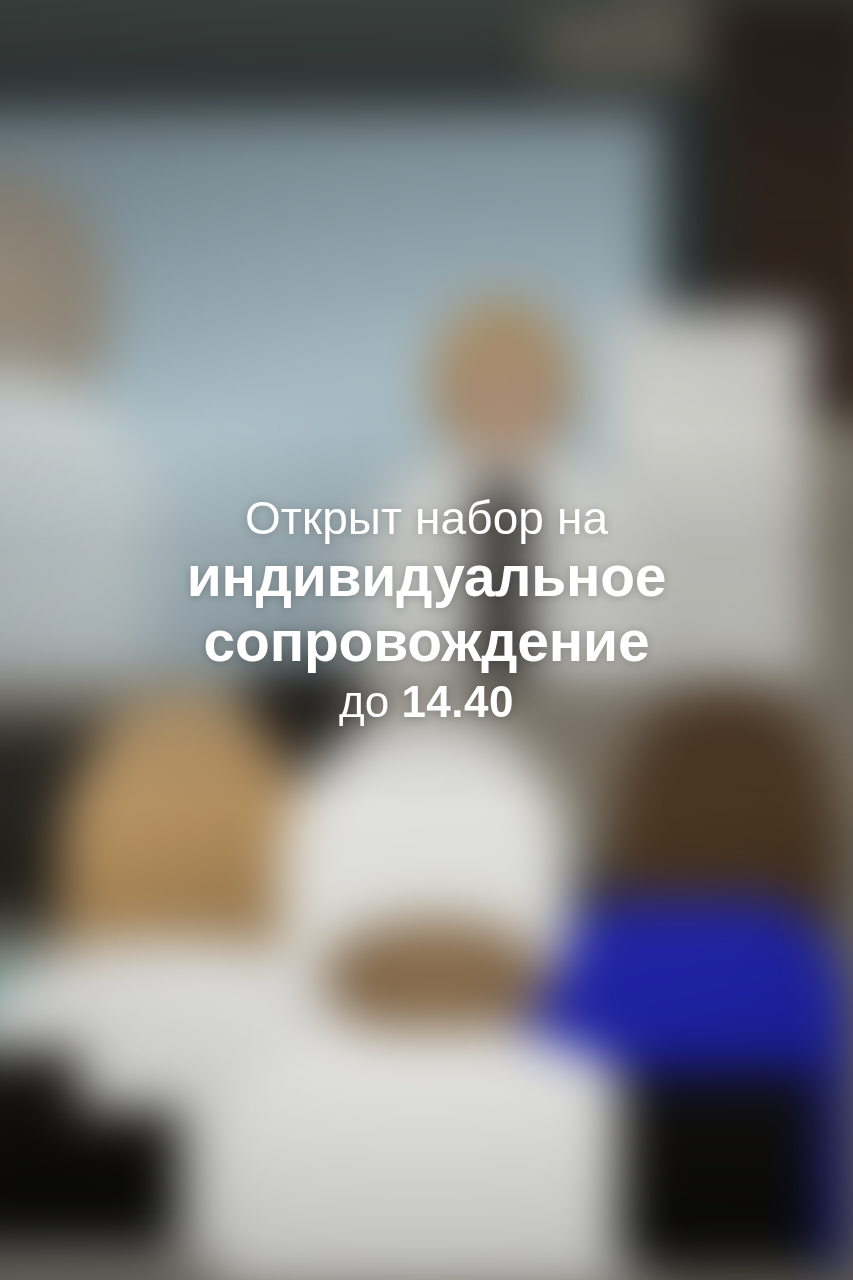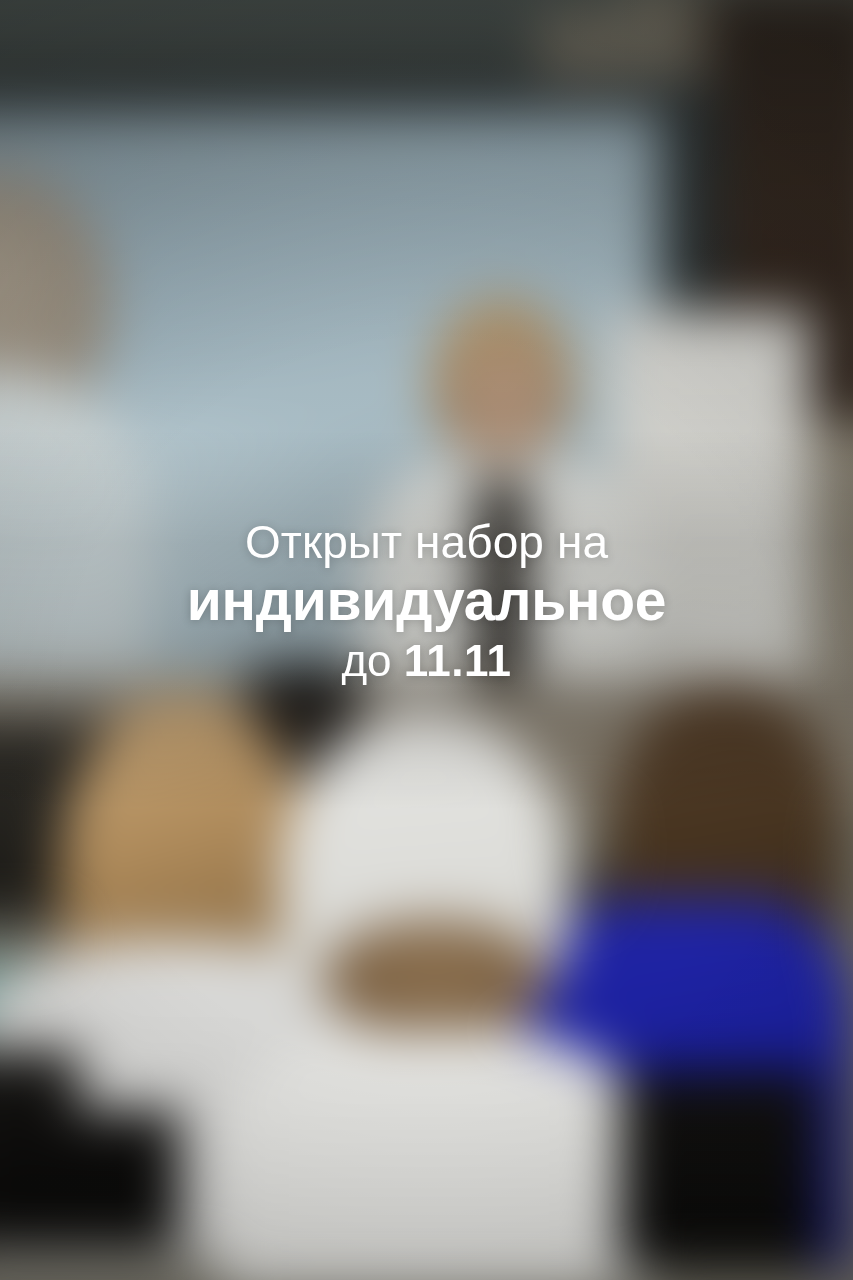--- a/index.html
+++ b/index.html
@@ -215,21 +215,21 @@
     position: absolute;
     left: 0; right: 0; top: 430px; height: 380px;
     background: linear-gradient(180deg, rgba(0,0,0,0) 0%, rgba(0,0,0,.12) 30%, rgba(0,0,0,.14) 70%, rgba(0,0,0,0) 100%);
     pointer-events: none;
   }
 
   
   .overlay {
     position: absolute;
     left: 0; right: 0;
-    top: 516px;
+    top: 492px;
     text-align: center;
     color: #ffffff;
     text-shadow: 0 1px 10px rgba(0,0,0,.22);
   }
   .line-1 {
     font-size: 46px;
     font-weight: 400;
     line-height: 1.14;
     letter-spacing: .1px;
   }
@@ -302,18 +302,19 @@
       <div class="shape chair-right"></div>
 
     </div>
     <div class="tone"></div>
     <div class="scrim"></div>
   </div>
 
   <div class="overlay">
     <div class="line-1">Открыт набор на</div>
     <div class="line-2">индивидуальное</div>
+    <div class="line-3">сопровождение</div>
     <div class="line-4">
-      <span>до </span><span class="date">11.11</span>
+      <span>до </span><span class="date">14.40</span>
     </div>
   </div>
 
 </div>
 
 </body></html>

